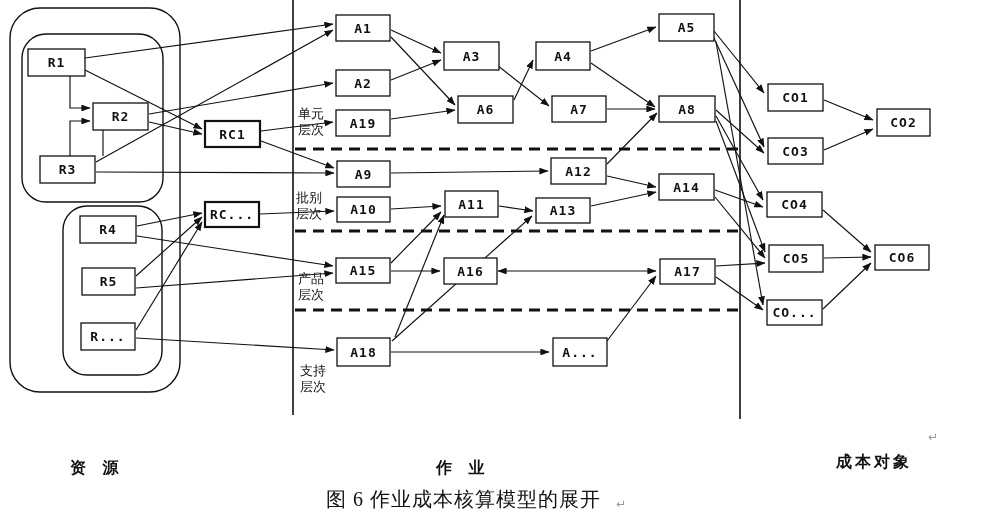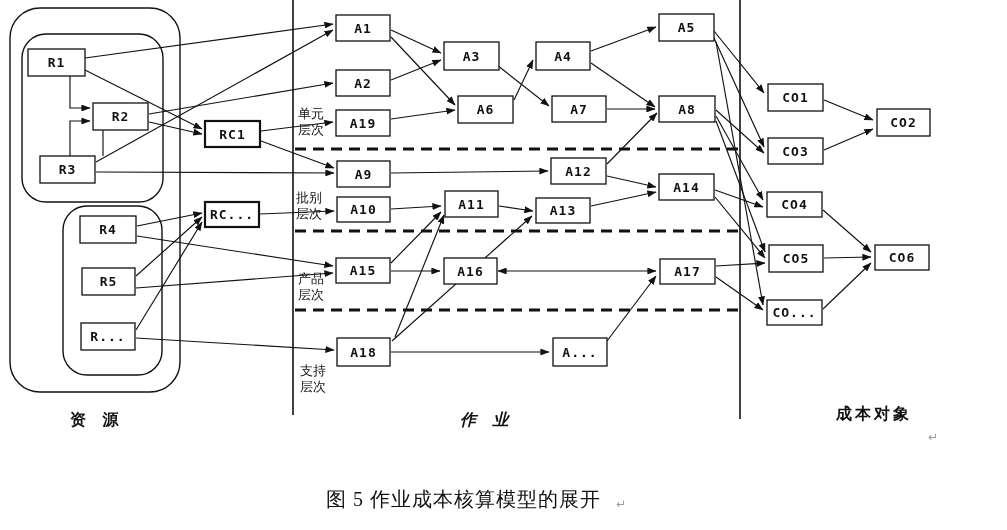--- a/index.html
+++ b/index.html
@@ -1,20 +1,20 @@
 <!DOCTYPE html>
 <html><head>
 <meta charset="utf-8">
 <style>
   html,body{margin:0;padding:0;background:#fff;}
   body{width:1007px;height:530px;overflow:hidden;font-family:"Liberation Sans",sans-serif;}
   #stage{position:relative;width:1007px;height:530px;background:#ffffff;}
   #diagram{position:absolute;left:0;top:0;}
   .overlay{position:absolute;color:#111;white-space:nowrap;}
-  .section-label{font-weight:bold;font-size:16px;letter-spacing:6px;font-family:"Liberation Sans",sans-serif;}
+  .section-label{font-weight:bold;font-size:16px;letter-spacing:6px;font-family:"Liberation Sans",sans-serif;margin-top:48px;}
   .section-label.tight{letter-spacing:3px;}
   .caption{font-size:20px;letter-spacing:1px;font-family:"Liberation Serif",serif;}
   .return-mark{color:#9a9a9a;font-size:12px;font-family:"DejaVu Sans",sans-serif;}
 </style>
 </head>
 <body>
 
 <div id="stage">
   <svg id="diagram" width="1007" height="530" viewBox="0 0 1007 530" xmlns="http://www.w3.org/2000/svg">
       <defs>
@@ -225,20 +225,20 @@
         <rect x="875" y="245" width="54" height="25" fill="#ffffff" stroke="#111111" stroke-width="1.3"></rect>
         <text x="902" y="262" text-anchor="middle" font-size="13" font-family="&quot;DejaVu Sans Mono&quot;,monospace" font-weight="bold" fill="#111111" letter-spacing="1">CO6</text>
       </g>
       <text x="298" y="118" font-size="13" font-family="&quot;Liberation Sans&quot;,sans-serif" fill="#111111"><tspan x="298">单元</tspan><tspan x="298" dy="16">层次</tspan></text>
       <text x="296" y="202" font-size="13" font-family="&quot;Liberation Sans&quot;,sans-serif" fill="#111111"><tspan x="296">批别</tspan><tspan x="296" dy="16">层次</tspan></text>
       <text x="298" y="283" font-size="13" font-family="&quot;Liberation Sans&quot;,sans-serif" fill="#111111"><tspan x="298">产品</tspan><tspan x="298" dy="16">层次</tspan></text>
       <text x="300" y="375" font-size="13" font-family="&quot;Liberation Sans&quot;,sans-serif" fill="#111111"><tspan x="300">支持</tspan><tspan x="300" dy="16">层次</tspan></text>
     </svg>
 
   <div class="overlay section-label" style="left: 70px; top: 410px;">资 源</div>
-  <div class="overlay section-label" style="left: 460px; top: 410px; font-style: italic;">作 业</div>
+  <div class="overlay section-label" style="left: 436px; top: 410px;">作 业</div>
   <div class="overlay section-label tight" style="left: 836px; top: 404px; font-family: Liberation Serif, serif;">成本对象</div>
 
-  <div class="overlay caption" style="left: 326px; top: 486px;">图 5 作业成本核算模型的展开</div>
+  <div class="overlay caption" style="left: 326px; top: 486px;">图 6 作业成本核算模型的展开</div>
 
   <div class="overlay return-mark" style="left: 616px; top: 497px;">↵</div>
   <div class="overlay return-mark" style="left: 928px; top: 430px;">↵</div>
 </div>
 
 </body></html>

